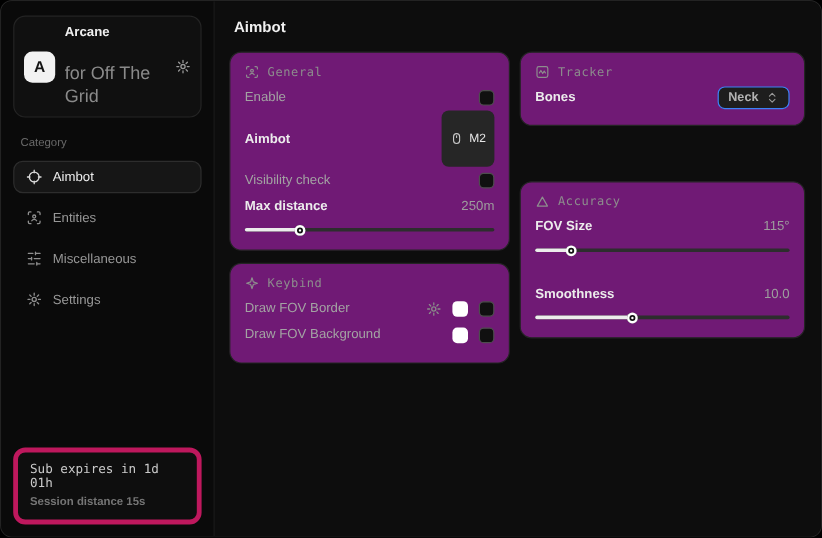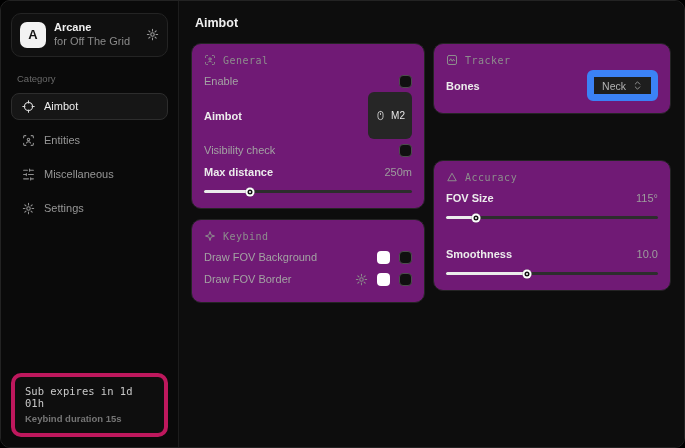--- a/index.html
+++ b/index.html
@@ -21,21 +21,21 @@
   .logo-card{
     border:1px solid #242424; border-radius:10px; background:#101010;
     padding:7px 8px; display:flex; align-items:center; gap:8px; margin:0 2px 14px;
   }
   .logo-box{
     width:26px; height:26px; border-radius:7px; background:#f2f2f2;
     color:#141414; font-weight:bold; font-size:13px;
     display:flex; align-items:center; justify-content:center; flex:0 0 26px;
   }
   .logo-name{ font-size:11px; font-weight:bold; color:#f0f0f0; line-height:1.25; }
-  .logo-sub{ font-size:11px; color:#8a8a8a; line-height:1.25; }
+  .logo-sub{ font-size:15px; color:#8a8a8a; line-height:1.25;margin-top:18px; }
   .logo-gear{ margin-left:auto; color:#9a9a9a; display:flex; }
 
   .category-label{ font-size:9.5px; color:#696969; margin:2px 8px 9px; }
 
   .nav-item{
     height:27px; display:flex; align-items:center; gap:9px;
     padding:0 10px; margin:0 2px 7px; border-radius:8px;
     font-size:11px; color:#979797; border:1px solid transparent; cursor:pointer;
   }
   .nav-item.active{ background:#161616; border-color:#2d2d2d; color:#ededed; }
@@ -83,22 +83,22 @@
     border:1.5px solid #4d4d4d; background:#101010; cursor:pointer; flex:0 0 13px;
   }
   .key-badge{
     display:flex; align-items:center; gap:5px; background:#262626;
     border-radius:6px; padding:18px 7px; color:#e6e6e6; font-size:10px; cursor:pointer;
   }
   .key-badge .ic{ display:flex; color:#c9c9c9; }
 
   .select-badge{
     display:flex; align-items:center; gap:6px; background:#1e1e1e;
-    border:7px solid #3b82f6; border-radius:6px; padding:2.5px 8px;
-    color:#b3b3b3; font-size:10.5px; cursor:pointer;
+    border:1px solid #3b82f6; border-radius:6px; padding:2.5px 8px;
+    color:#b3b3b3; font-size:10.5px; cursor:pointer;font-weight:bold;
   }
   .select-badge .ic{ display:flex; color:#9a9a9a; }
 
   .slider{ position:relative; height:3px; background:#2d2d2d; border-radius:2px; margin:7px 0 3px; cursor:pointer; }
   .slider .fill{ position:absolute; left:0; top:0; height:100%; width:var(--pct,0%); background:#ececec; border-radius:2px; }
   .slider .thumb{
     position:absolute; top:50%; left:var(--pct,0%); transform:translate(-50%,-50%);
     width:9px; height:9px; border-radius:50%; background:#fff;
     box-shadow:inset 0 0 0 2px #fff, inset 0 0 0 3.5px #141414;
   }
@@ -170,21 +170,21 @@
             <path d="M12 2.5v3M12 18.5v3M2.5 12h3M18.5 12h3M5.2 5.2l2.1 2.1M16.7 16.7l2.1 2.1M18.8 5.2l-2.1 2.1M7.3 16.7l-2.1 2.1"></path>
           </svg>
       </span>
       <span>Settings</span>
     </div>
 
     <div class="side-spacer"></div>
 
     <div class="footer-card">
       <div class="footer-line1">Sub expires in 1d 01h</div>
-      <div class="footer-line2">Keybind duration 15s</div>
+      <div class="footer-line2">Session distance 15s</div>
     </div>
   </div>
 
   <div class="main">
     <div class="main-header">
       <div class="page-title">Aimbot</div>
     </div>
 
     <div class="content">
 
@@ -236,43 +236,43 @@
         </div>
 
         <div class="card">
           <div class="card-header">
             <span class="ic">
               <svg width="12" height="12" viewBox="0 0 24 24" fill="none" stroke="currentColor" stroke-width="2" stroke-linejoin="round">
                   <path d="M12 3l2.2 6.8L21 12l-6.8 2.2L12 21l-2.2-6.8L3 12l6.8-2.2L12 3z"></path>
                 </svg>
             </span>
             <span>Keybind</span>
-          </div>
-
-          <div class="row">
-            <span class="lbl-muted">Draw FOV Background</span>
-            <span class="controls">
-              <span class="swatch" style="background: rgb(255, 255, 255);"></span>
-              <span class="checkbox"></span>
-            </span>
           </div>
 
           <div class="row">
             <span class="lbl-muted">Draw FOV Border</span>
             <span class="controls">
               <span class="row-gear">
                 <svg width="13" height="13" viewBox="0 0 24 24" fill="none" stroke="currentColor" stroke-width="2" stroke-linecap="round">
                     <circle cx="12" cy="12" r="3.2"></circle>
                     <path d="M12 2.5v3M12 18.5v3M2.5 12h3M18.5 12h3M5.2 5.2l2.1 2.1M16.7 16.7l2.1 2.1M18.8 5.2l-2.1 2.1M7.3 16.7l-2.1 2.1"></path>
                   </svg>
               </span>
               <span class="swatch" style="background: rgb(255, 255, 255);"></span>
               <span class="checkbox"></span>
             </span>
           </div>
+
+          <div class="row">
+            <span class="lbl-muted">Draw FOV Background</span>
+            <span class="controls">
+              <span class="swatch" style="background: rgb(255, 255, 255);"></span>
+              <span class="checkbox"></span>
+            </span>
+          </div>
         </div>
       </div>
 
       <div class="col col-right">
 
         <div class="card">
           <div class="card-header">
             <span class="ic">
               <svg width="12" height="12" viewBox="0 0 24 24" fill="none" stroke="currentColor" stroke-width="2" stroke-linecap="round" stroke-linejoin="round">
                   <rect x="3" y="3" width="18" height="18" rx="3"></rect>

